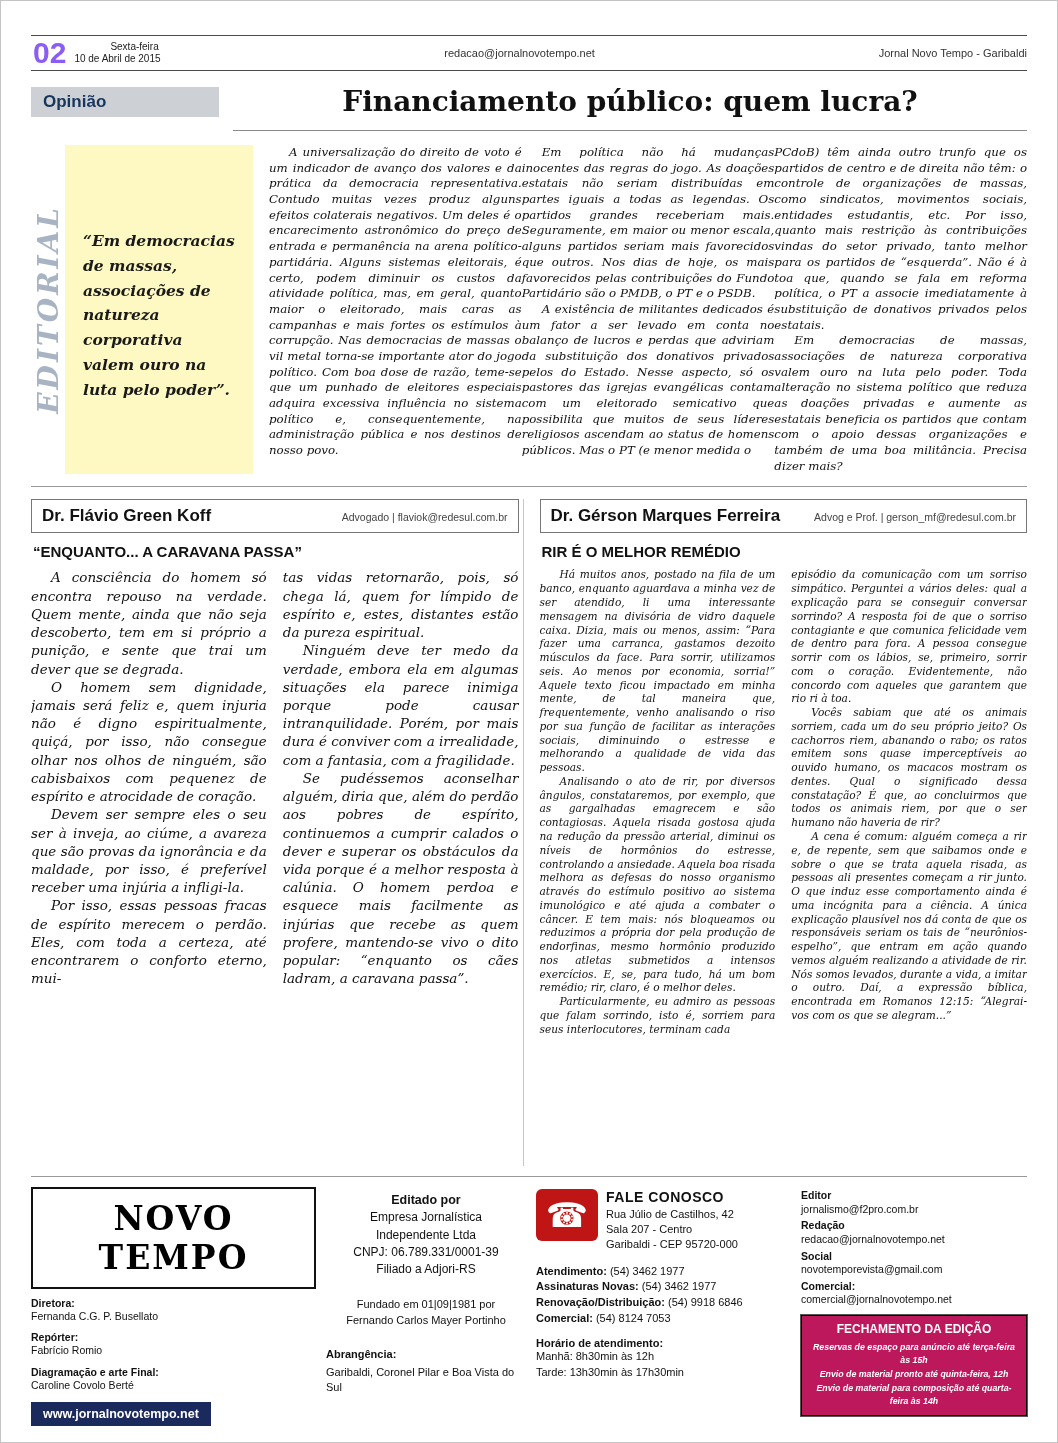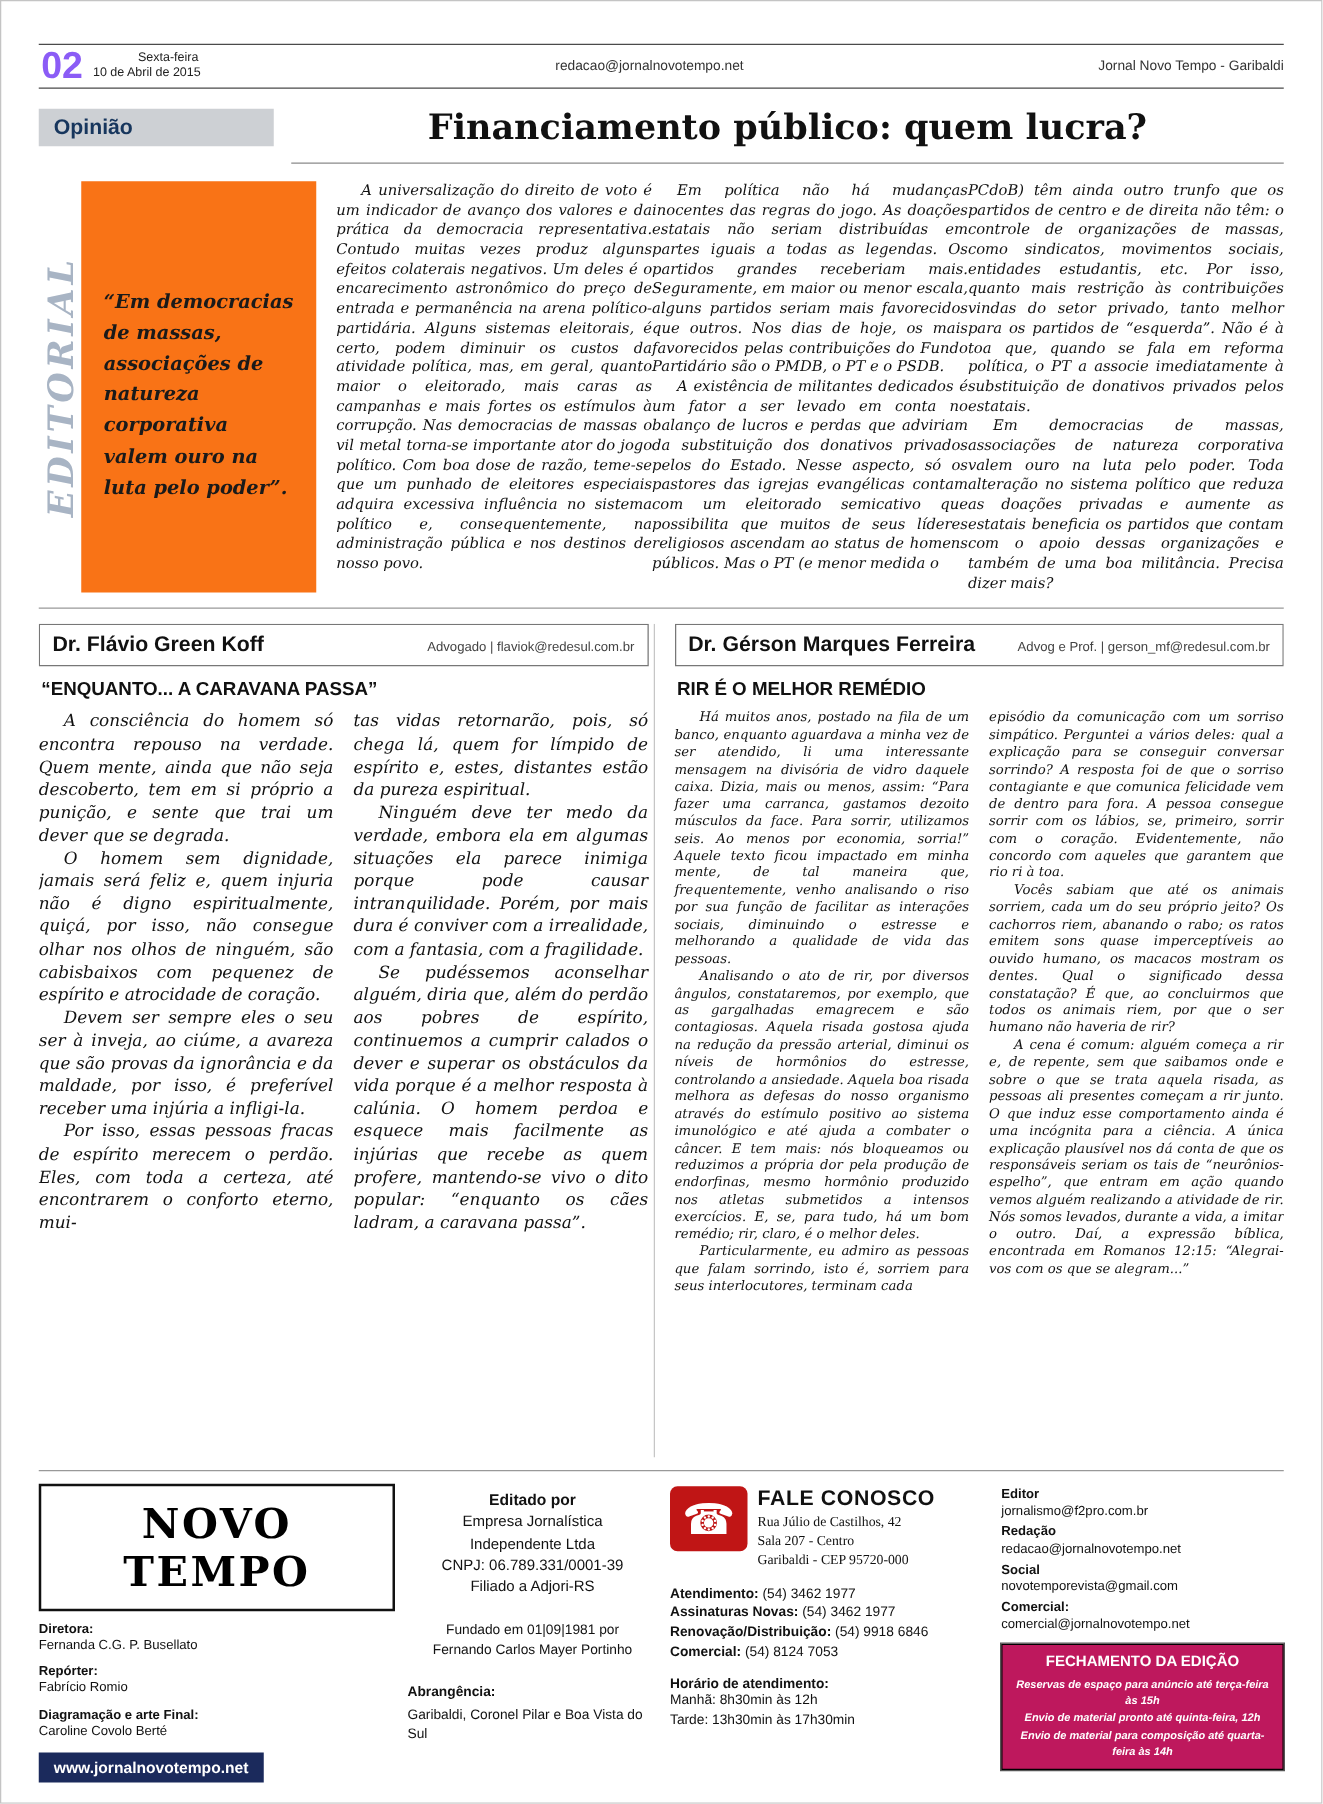--- a/index.html
+++ b/index.html
@@ -21,21 +21,21 @@
   .opiniao { background:#cdd0d4; color:#17365d; font-weight:bold; font-size:17px; padding:5px 12px;
              width:188px; margin-top:2px; }
   .headline-wrap { flex:1; text-align:center; border-bottom:1px solid #8a8a8a; padding-bottom:12px; margin-left:14px; }
   .headline { font-family:"DejaVu Serif", serif; font-weight:bold; font-size:28px; color:#111; }
 
   
   .editorial { display:flex; margin-top:14px; flex-shrink:0; }
   .ed-rail { width:34px; display:flex; align-items:center; justify-content:center; }
   .ed-vert { writing-mode:vertical-rl; transform:rotate(180deg); font-family:"DejaVu Serif", serif;
              font-style:italic; font-weight:bold; font-size:28px; color:#a8b4c4; letter-spacing:3px; }
-  .ed-quote { width:188px; background:#f97316; padding:84px 18px 20px; }
+  .ed-quote { width:188px; background:#fef9c3; padding:84px 18px 20px; }
   .ed-quote-text { font-family:"DejaVu Serif", serif; font-style:italic; font-weight:bold;
                    font-size:15.5px; line-height:1.6; color:#1a1a1a; }
   .ed-cols { flex:1; display:flex; margin-left:16px; }
   .ed-col { flex:1; }
 
   .body-text p { font-family:"DejaVu Serif", serif; font-style:italic; font-size:11.8px; line-height:1.33;
                  text-align:justify; margin:0; text-indent:20px; color:#111; hyphens:auto; }
   .no-indent { text-indent:0 !important; }
 
   .big-divider { border-bottom:1px solid #999; margin:12px 0 12px; flex-shrink:0; }
@@ -68,22 +68,22 @@
                  padding:5px 12px; width:fit-content; }
   .f-col2 { width:200px; text-align:center; font-size:12px; line-height:1.45; padding-top:4px; }
   .edited-label { font-weight:bold; font-size:12.5px; }
   .founded { margin-top:18px; font-size:11px; }
   .coverage { margin-top:18px; font-size:11px; text-align:left; }
   .coverage-label { font-weight:bold; display:block; margin-bottom:2px; }
   .f-col3 { width:255px; font-size:11px; padding-top:2px; }
   .contact-head { display:flex; gap:8px; align-items:flex-start; }
   .phone-icon { width:62px; height:52px; background:#c01515; border-radius:6px; color:#fff; font-size:34px;
                 display:flex; align-items:center; justify-content:center; flex-shrink:0; }
-  .contact-title { font-weight:bold; font-size:17px; letter-spacing:0.5px; margin-bottom:2px; }
-  .addr-line { line-height:1.35;font-family:Liberation Serif, serif; }
+  .contact-title { font-weight:bold; font-size:14px; letter-spacing:0.5px; margin-bottom:2px; }
+  .addr-line { line-height:1.35; }
   .phones { margin-top:12px; line-height:1.45; }
   .phone-label { font-weight:bold; }
   .hours-label { font-weight:bold; margin-top:10px; }
   .hours-line { line-height:1.4; }
   .f-col4 { flex:1; font-size:10.5px; line-height:1.3; padding-top:2px; }
   .email-label { font-weight:bold; }
   .email-value { margin-bottom:3px; }
   .closing-box { background:#be185d; color:#fff; margin-top:8px; padding:6px 8px; text-align:center;
                  border:1px solid #000; outline:1px solid #555; }
   .closing-title { font-weight:bold; font-size:12px; margin-bottom:3px; }

